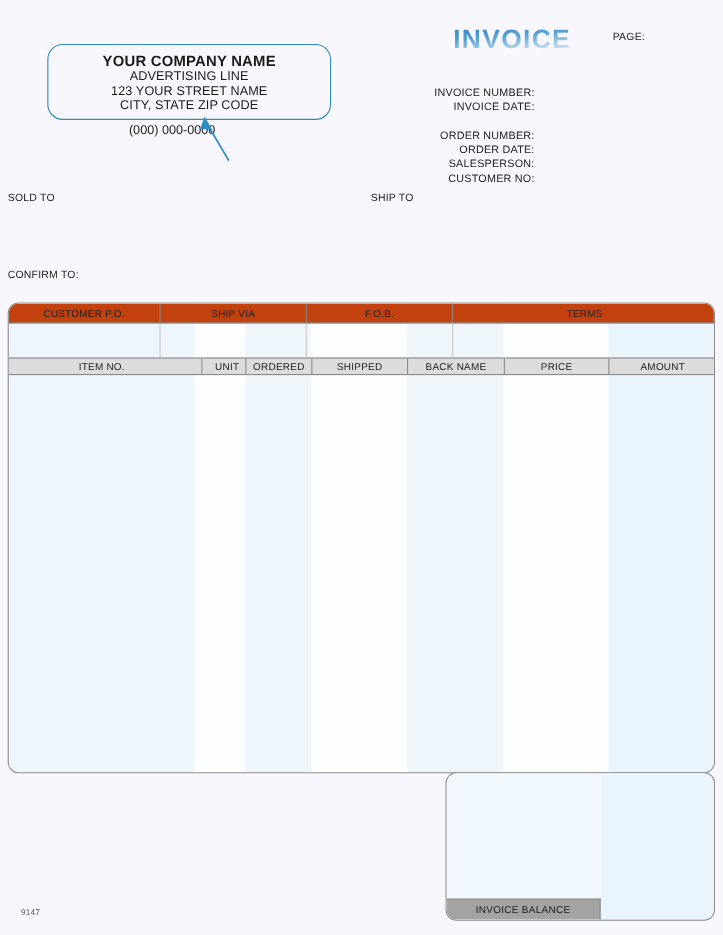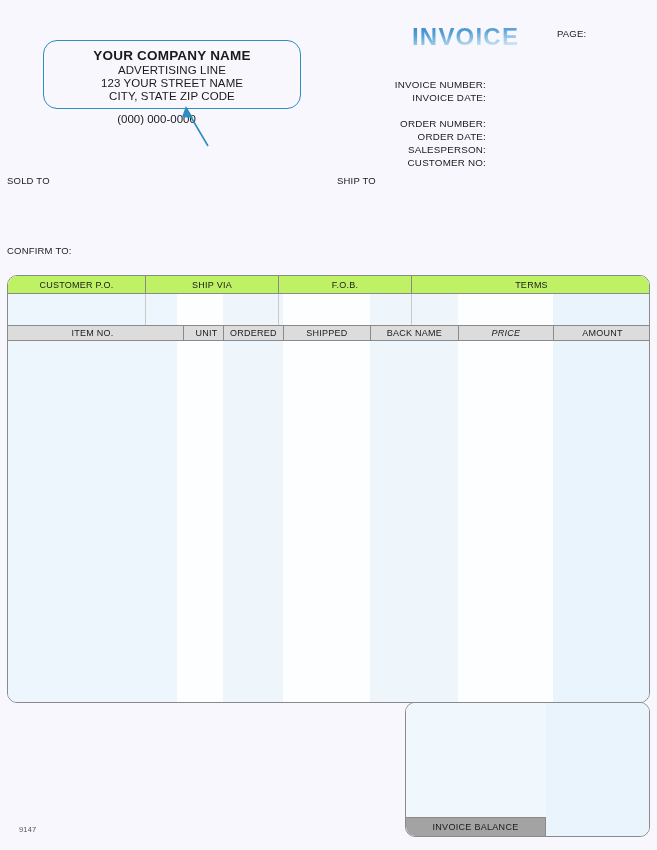--- a/index.html
+++ b/index.html
@@ -118,21 +118,21 @@
   .stripes { position:absolute; inset:0; }
   .stripe  { position:absolute; top:0; bottom:0; }
 
   .hdr-row {
     position:absolute;
     left:0; right:0;
     background:#dcdcdc;
     border-top:1px solid #8a8a8a;
     border-bottom:1px solid #8a8a8a;
   }
-  #hdr-row-1 { top:0;    height:18px; background:#bef264; border-top:none; }
+  #hdr-row-1 { top:0;    height:18px; background:#c2410c; border-top:none; }
   #hdr-row-2 { top:49px; height:16px; }
 
   .hdr-cell {
     position:absolute;
     top:0; bottom:0;
     display:flex;
     align-items:center;
     justify-content:center;
     font-size:9px;
     letter-spacing:.25px;
@@ -235,21 +235,21 @@
         <div class="vline" style="left: 137px;"></div>
         <div class="vline" style="left: 270px;"></div>
         <div class="vline" style="left: 403px;"></div>
       </div>
     <div class="hdr-row" id="hdr-row-2">
         <div class="hdr-cell" style="left: 0px; width: 169px;">ITEM NO.</div>
         <div class="hdr-cell" style="left: 175px; width: 46px;">UNIT</div>
         <div class="hdr-cell" style="left: 215px; width: 60px;">ORDERED</div>
         <div class="hdr-cell" style="left: 275px; width: 87px;">SHIPPED</div>
         <div class="hdr-cell" style="left: 362px; width: 88px;">BACK NAME</div>
-        <div class="hdr-cell" style="left: 450px; width: 95px; font-style: italic;">PRICE</div>
+        <div class="hdr-cell" style="left: 450px; width: 95px;">PRICE</div>
         <div class="hdr-cell" style="left: 545px; width: 98px;">AMOUNT</div>
       </div>
   </div>
 
   <div id="totals-box">
     <div class="stripes" id="totals-stripes">
         <div class="stripe" style="left: 0px; width: 140px; background: rgb(241, 248, 253);"></div>
         <div class="stripe" style="left: 140px; width: 105px; background: rgb(234, 244, 252);"></div>
       </div>
     <div id="invoice-balance-bar">INVOICE BALANCE</div>

